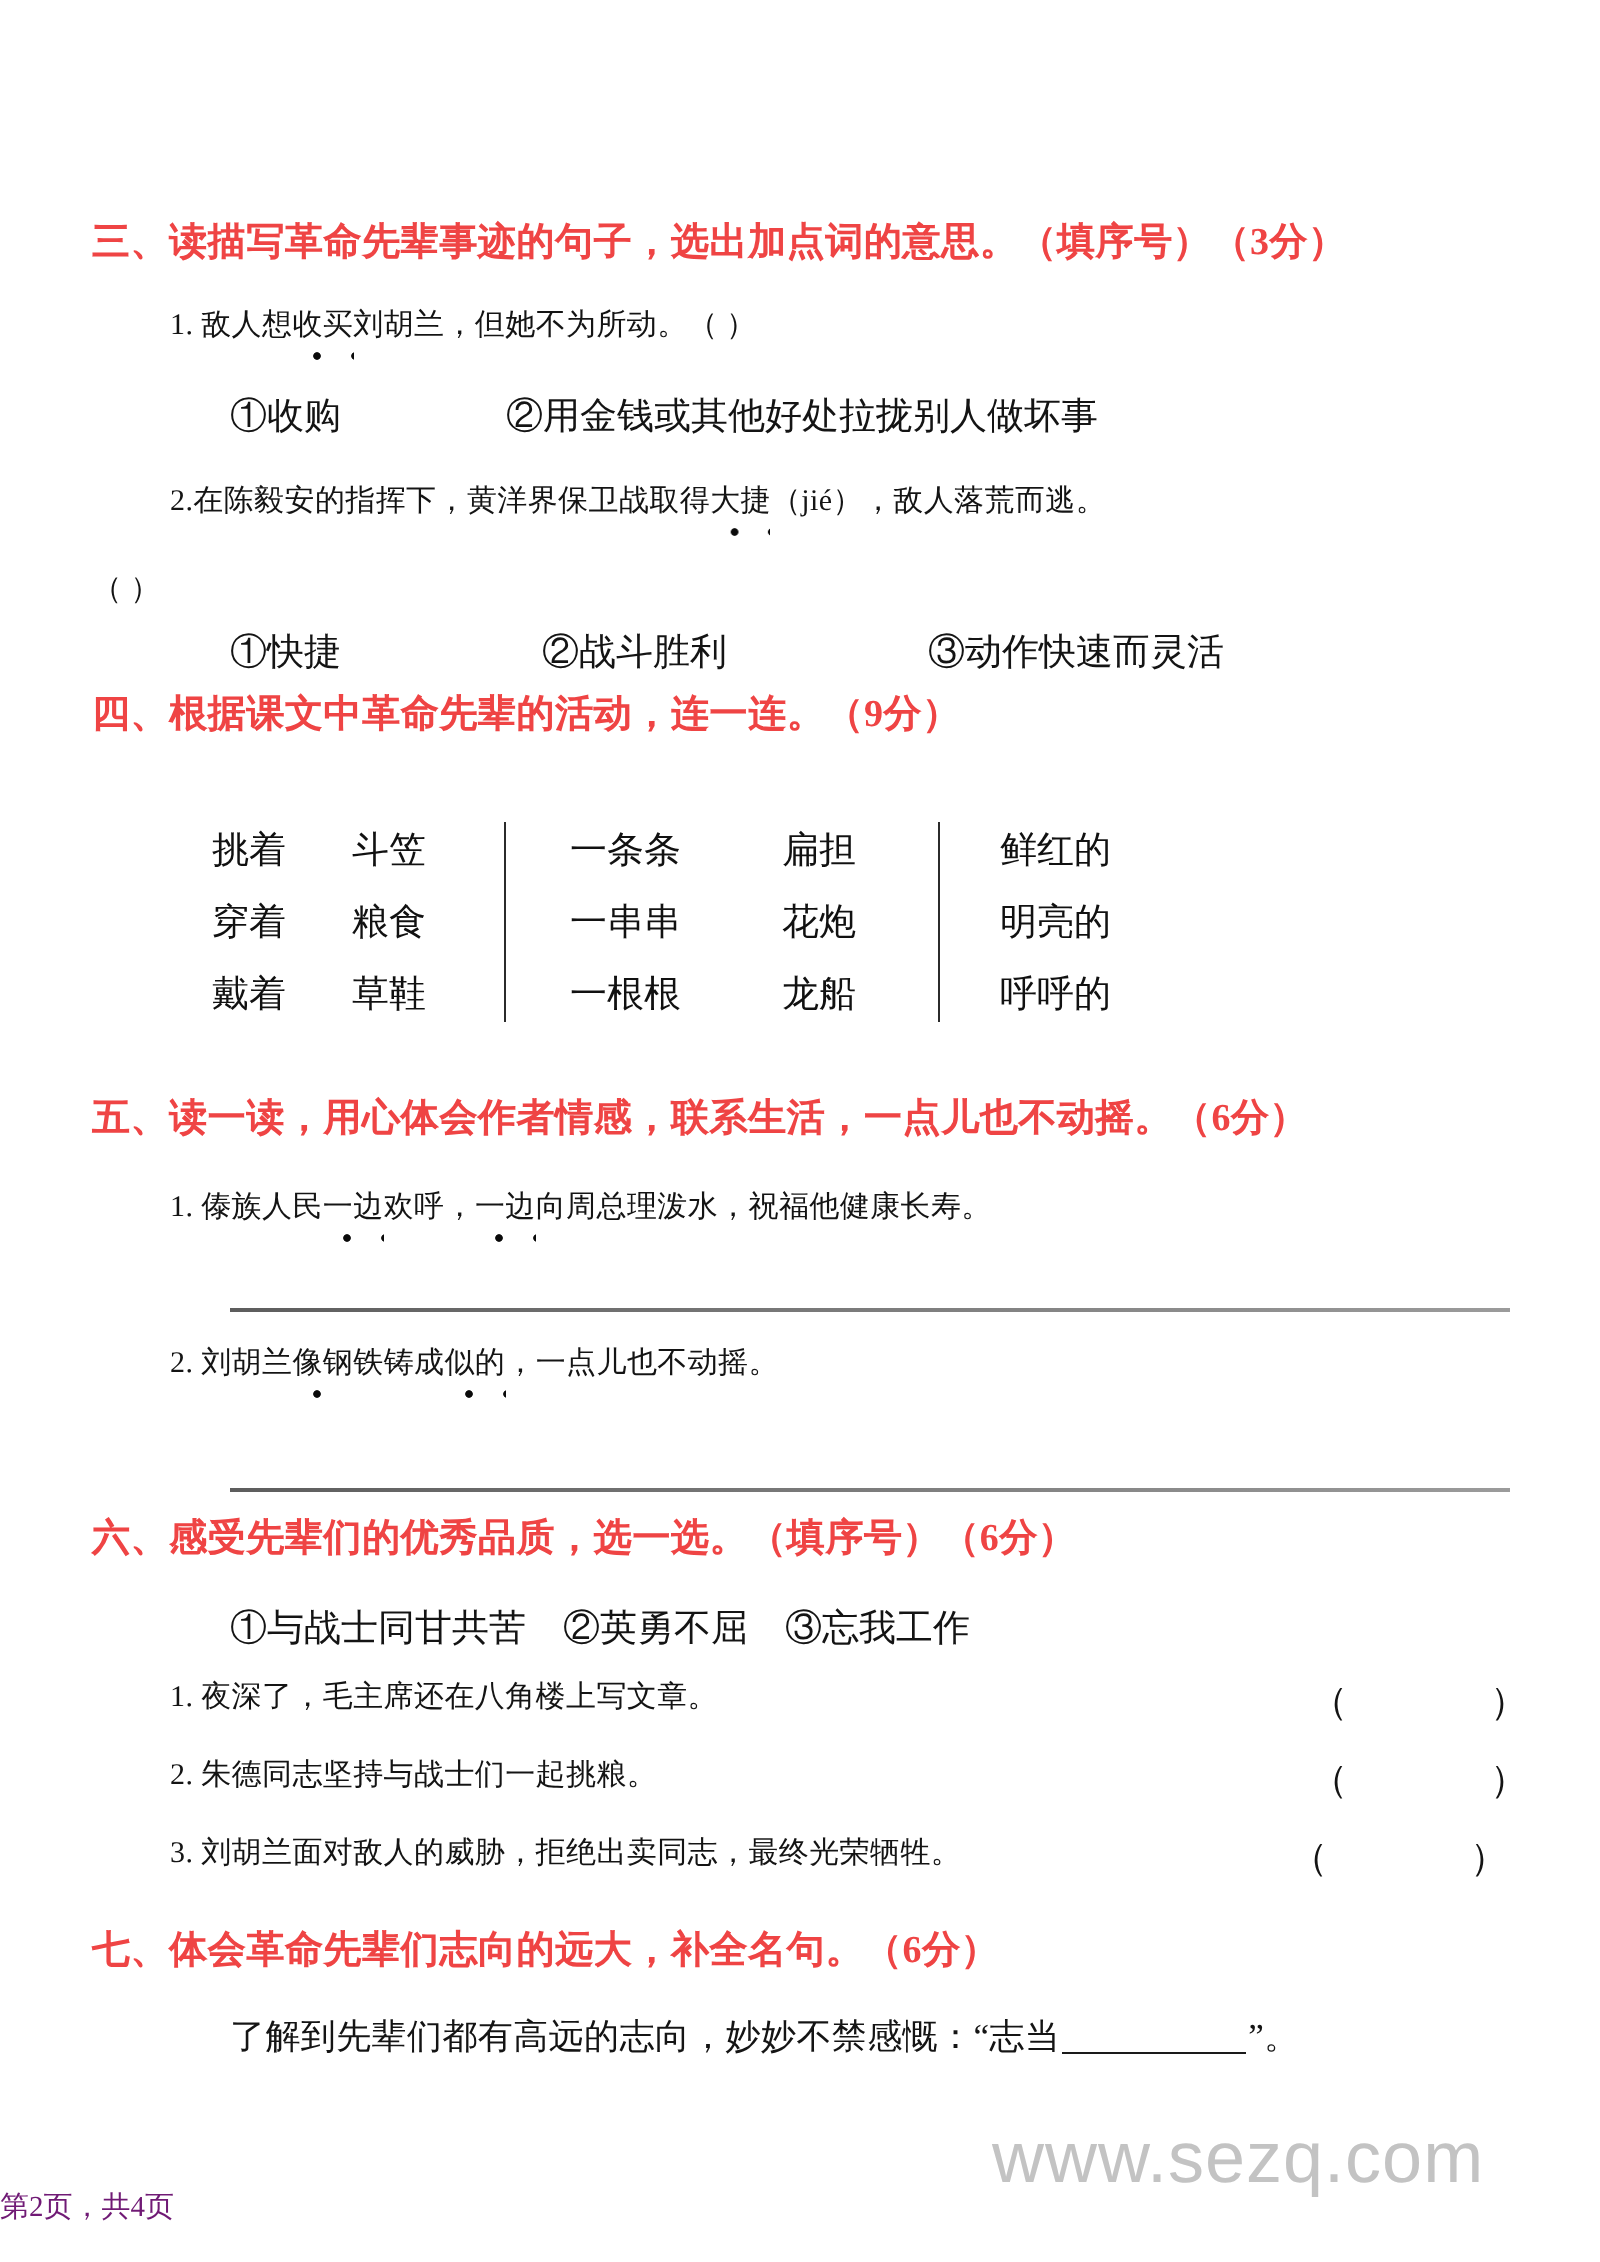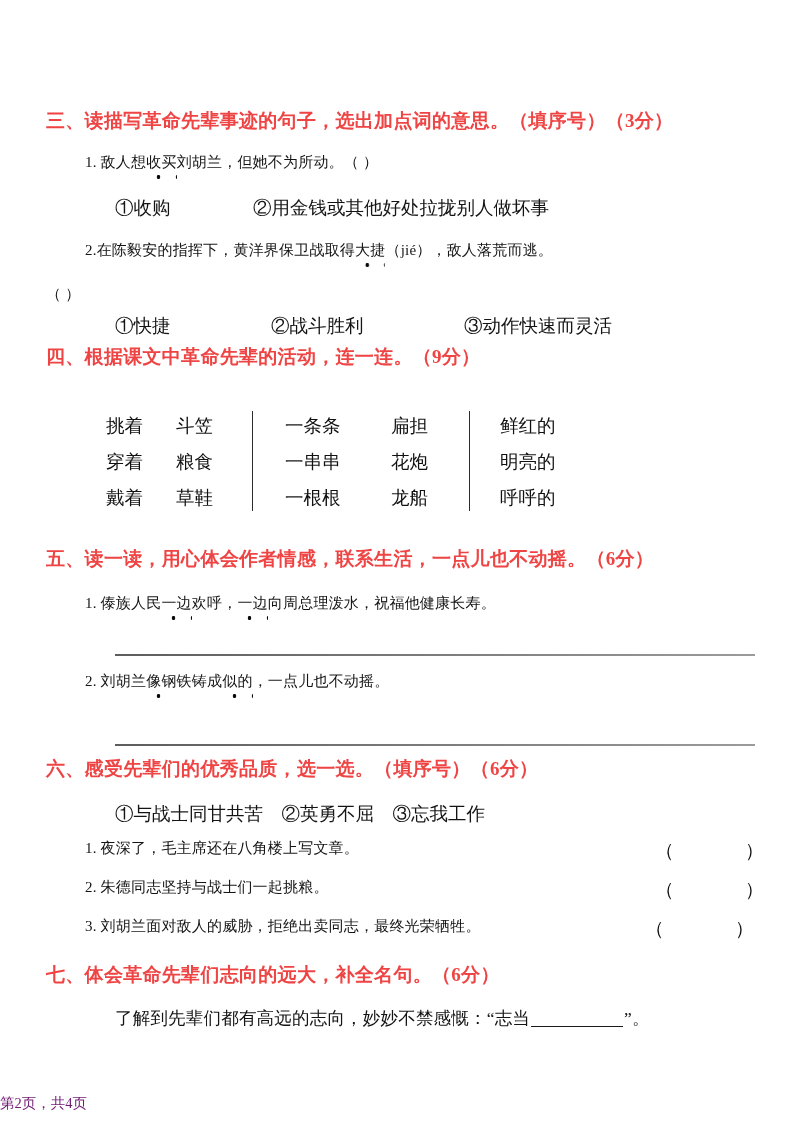--- a/index.html
+++ b/index.html
@@ -233,16 +233,17 @@
     <span>3.</span><span>&nbsp;</span><span>刘胡兰面对敌人的威胁，拒绝出卖同志，最终光荣牺牲。</span>
   </div>
   <div class="paren" style="left:645px; top:916px;">（　）</div>
 
   <div class="sec-head" style="top:962px;">七、体会革命先辈们志向的远大，补全名句。（6分）</div>
 
   <div class="q-line" style="left:115px; top:1006px; font-size:17.5px;">
     <span>了解到先辈们都有高远的志向，妙妙不禁感慨：“志当</span><span class="blank-ul"></span><span>”。</span>
   </div>
 
+  <div class="watermark">www.sezq.com</div>
 
   <div class="footer">第2页，共4页</div>
 
 </div>
 
 </body></html>

